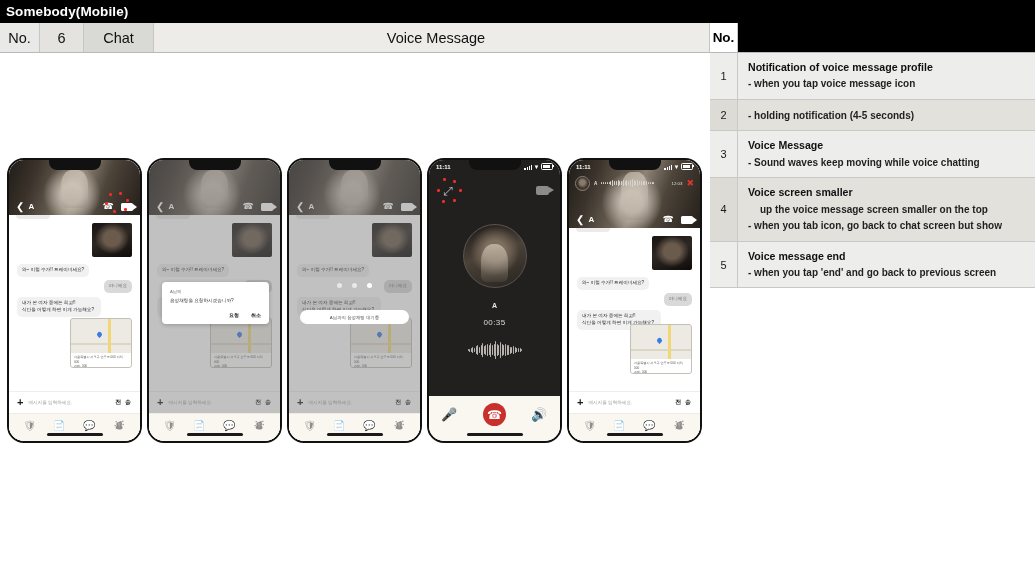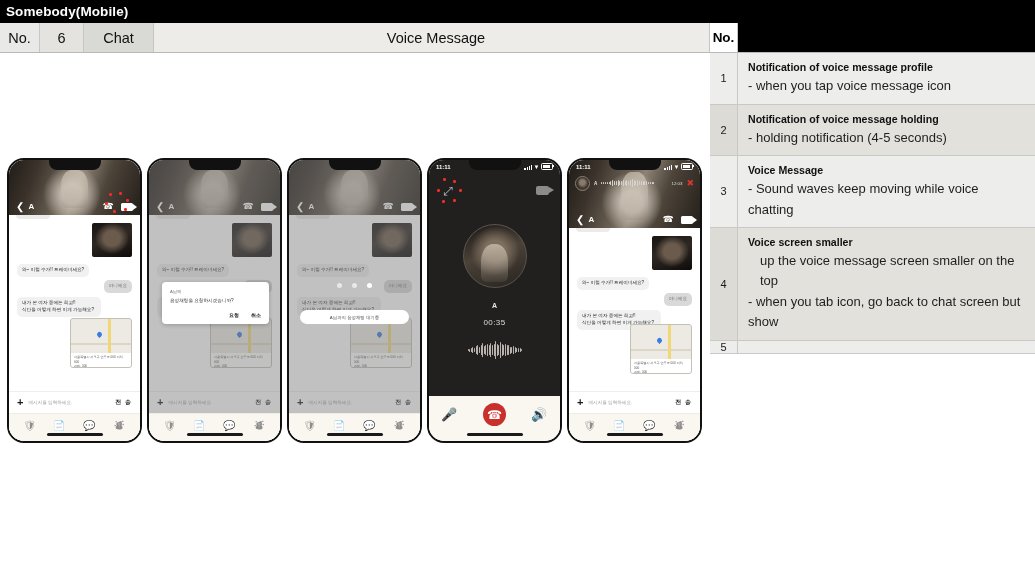--- a/index.html
+++ b/index.html
@@ -302,21 +302,21 @@
     display:flex;align-items:center;justify-content:center;
     font-size:11px;color:#1a1a1a;
     border-right:1px solid #c9c8c4;box-sizing:border-box;
   }
   .rrow .body{flex:1;padding:7px 9px 7px 10px;box-sizing:border-box;}
   .rrow.odd{background:#ededeb;}
   .rrow.odd .idx{background:#ededeb;}
   .rrow.even{background:#e2e1dc;}
   .rrow.even .idx{background:#dcdbd5;}
   .rt{font-size:10.6px;font-weight:bold;color:#111;line-height:1.45;}
-  .rl{font-size:13px;color:#1f1f1f;line-height:1.55;margin-top:1px;}
+  .rl{font-size:10px;color:#1f1f1f;line-height:1.55;margin-top:1px;font-weight:bold;}
   .rl.ind{padding-left:4px;}
   .rfooter{
     height:27px;background:#000000;color:#ffffff;
     display:flex;align-items:center;padding-left:9px;
     font-size:12.5px;font-weight:bold;box-sizing:border-box;
   }
   .rtail{flex:1;background:#ffffff;}
   .rightpanel{display:flex;flex-direction:column;}
 </style>
 </head>
@@ -675,37 +675,40 @@
       <div class="rrow odd">
         <div class="idx">1</div>
         <div class="body">
           <div class="rt">Notification of voice message profile</div>
           <div class="rl">-  when you tap voice message icon</div>
         </div>
       </div>
       <div class="rrow even">
         <div class="idx">2</div>
         <div class="body">
-          <div class="rt">Notification of voice message holding</div>
           <div class="rl">-  holding notification (4-5 seconds)</div>
         </div>
       </div>
       <div class="rrow odd">
         <div class="idx">3</div>
         <div class="body">
           <div class="rt">Voice Message</div>
           <div class="rl">-    Sound waves keep moving while voice chatting</div>
         </div>
       </div>
       <div class="rrow even">
         <div class="idx">4</div>
         <div class="body">
           <div class="rt">Voice screen smaller</div>
           <div class="rl ind" style="padding-left: 12px;">up the voice message screen smaller on the top</div>
           <div class="rl">-  when you tab icon, go back to chat screen but show</div>
         </div>
       </div>
       <div class="rrow odd">
         <div class="idx">5</div>
+        <div class="body">
+          <div class="rt">Voice message end</div>
+          <div class="rl">-  when you tap 'end' and go back to previous screen</div>
+        </div>
       </div>
     </div>
   <div class="rtail"></div>
 </div>
 
 </body></html>

